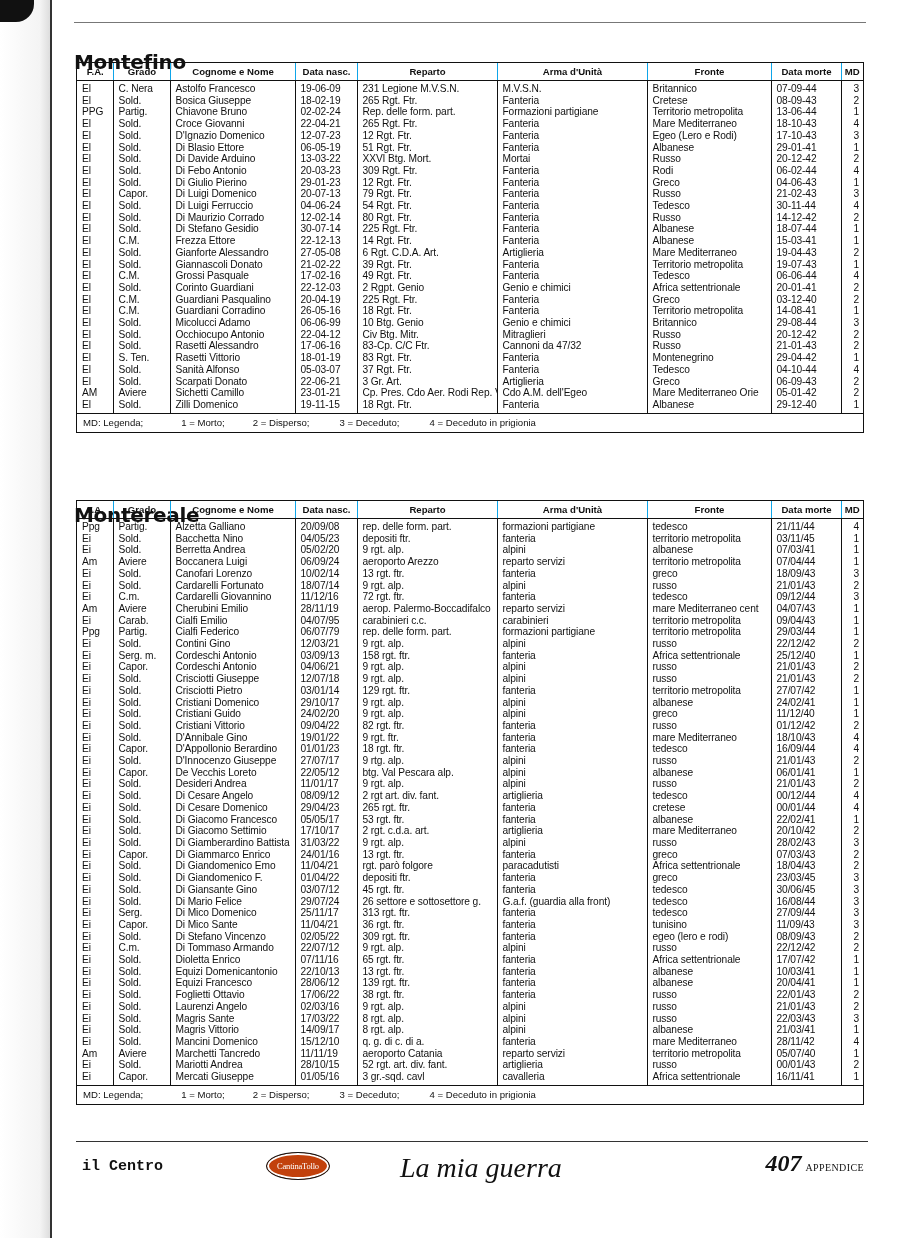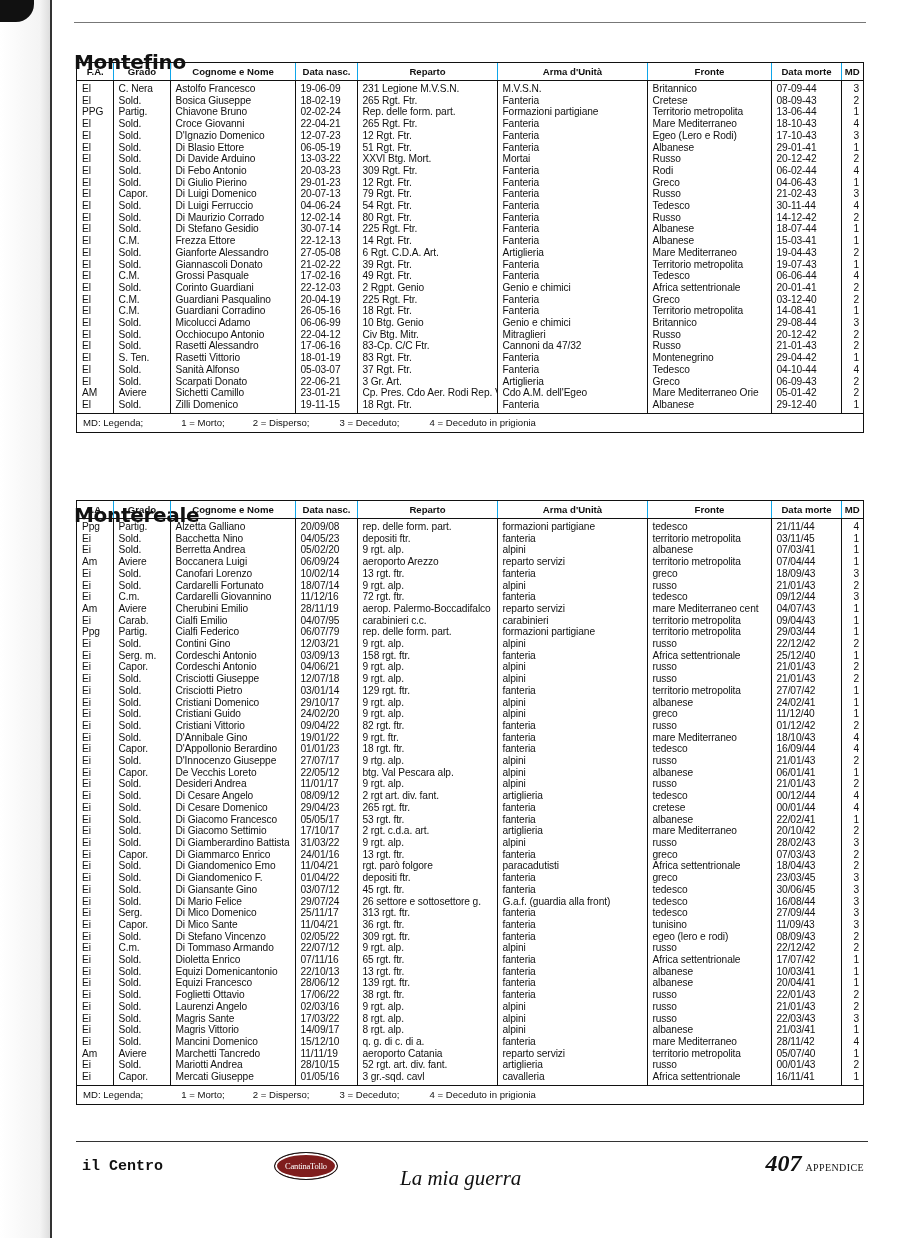--- a/index.html
+++ b/index.html
@@ -14,23 +14,23 @@
   .tbl th:last-child{border-right:none;text-align:center;padding:2px 0;}
   .tbl td{padding:0 4px 0 5px;border-right:1px solid #111;white-space:nowrap;overflow:hidden;vertical-align:top;letter-spacing:-0.1px;}
   .tbl td:last-child{border-right:none;text-align:right;padding-right:4px;}
   .tbl tbody tr:first-child td{padding-top:2px;}
   .tbl tbody tr:last-child td{padding-bottom:2px;}
   .legend{border-top:1.6px solid #111;font-weight:normal;font-size:9.6px;padding:3px 6px;height:12px;display:flex;gap:0;}
   .legend span{display:inline-block;}
   .bottom-rule{position:absolute;left:76px;top:1141px;width:792px;border-top:1.5px solid #333;}
   .footer{position:absolute;left:76px;top:1150px;width:792px;height:30px;}
   .f-left{position:absolute;left:6px;top:8px;font-family:Liberation Mono, monospace;font-weight:bold;font-size:15px;}
-  .f-logo{position:absolute;left:198px;top:2px;width:62px;height:26px;border-radius:50%;background:#7f1d1d;border:1.5px solid #111;box-shadow:inset 0 0 0 2px #fff;display:flex;align-items:center;justify-content:center;}
+  .f-logo{position:absolute;left:190px;top:2px;width:62px;height:26px;border-radius:50%;background:#c2410c;border:1.5px solid #111;box-shadow:inset 0 0 0 2px #fff;display:flex;align-items:center;justify-content:center;}
   .f-logo span{color:#fff;font-size:8.5px;font-family:"Liberation Serif",serif;letter-spacing:-0.2px;}
-  .f-center{position:absolute;left:324px;top:16px;font-family:"Liberation Serif",serif;font-style:italic;font-size:21px;}
+  .f-center{position:absolute;left:324px;top:2px;font-family:"Liberation Serif",serif;font-style:italic;font-size:28px;}
   .f-right{position:absolute;right:4px;top:0px;font-family:"Liberation Serif",serif;}
   .f-num{font-style:italic;font-weight:bold;font-size:24px;}
   .f-app{font-size:10px;letter-spacing:0.4px;}
 </style>
 </head>
 <body>
 
 <div class="binding">
     <div class="binding-top"></div>
   </div>

